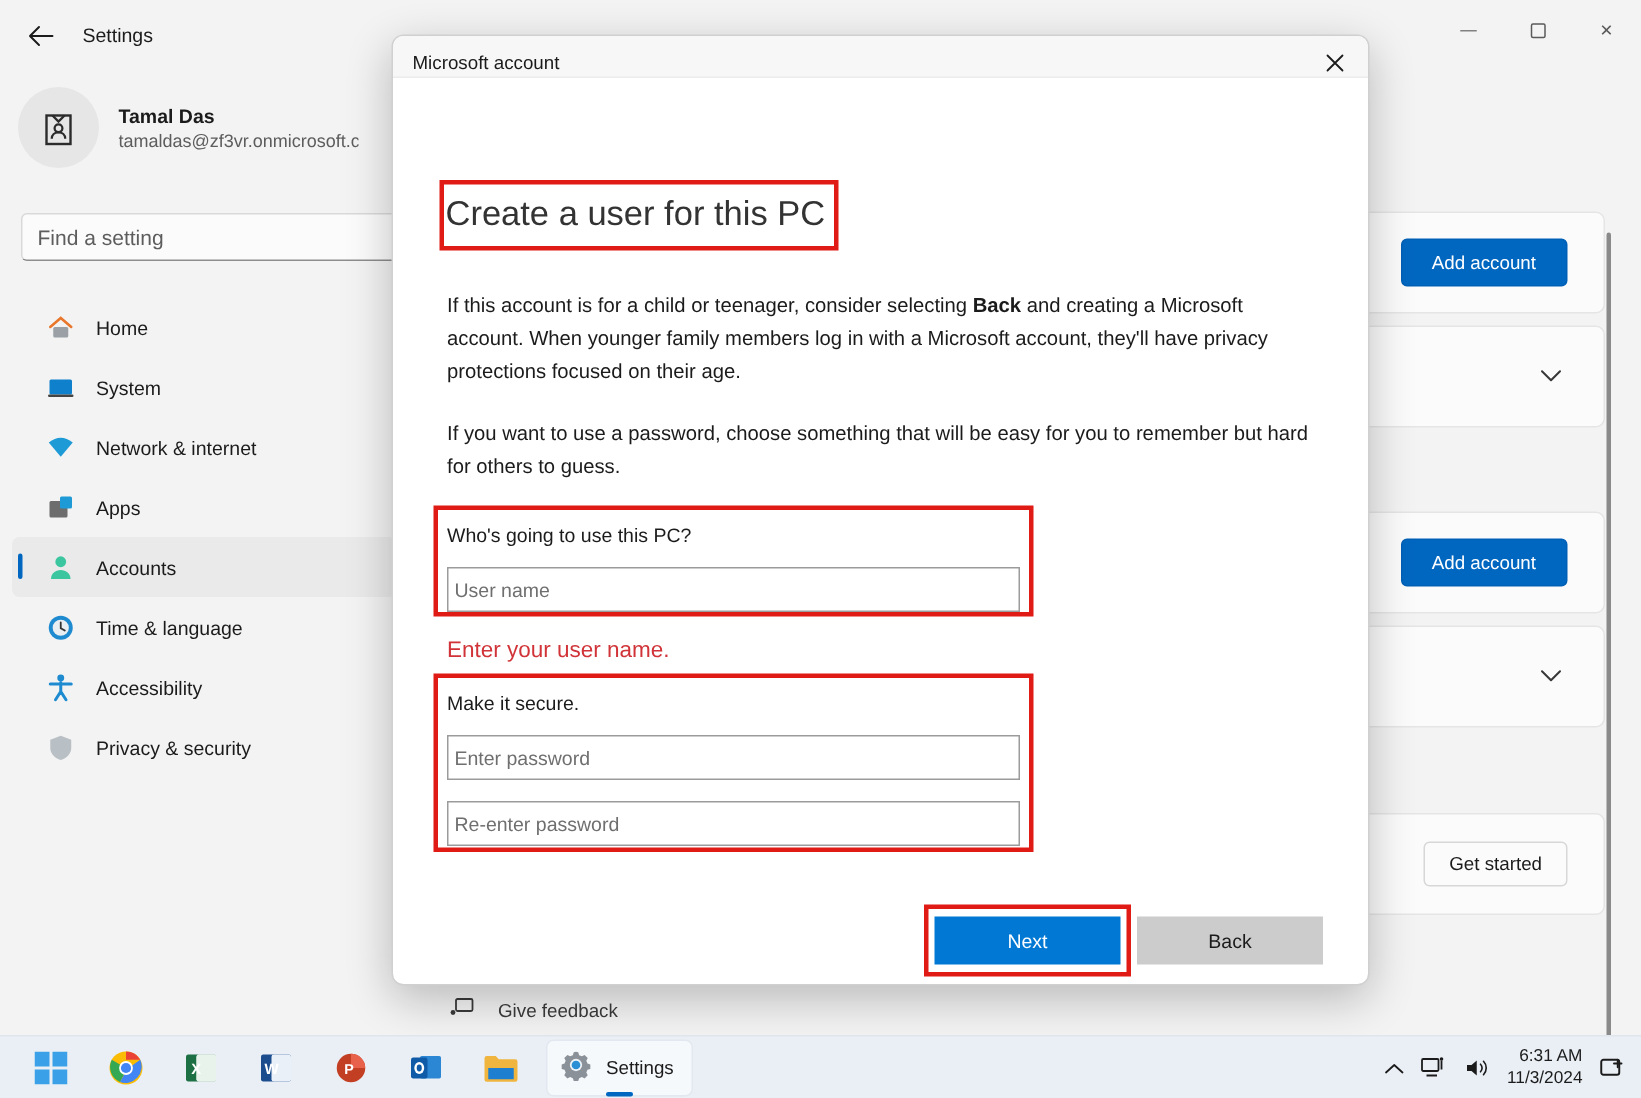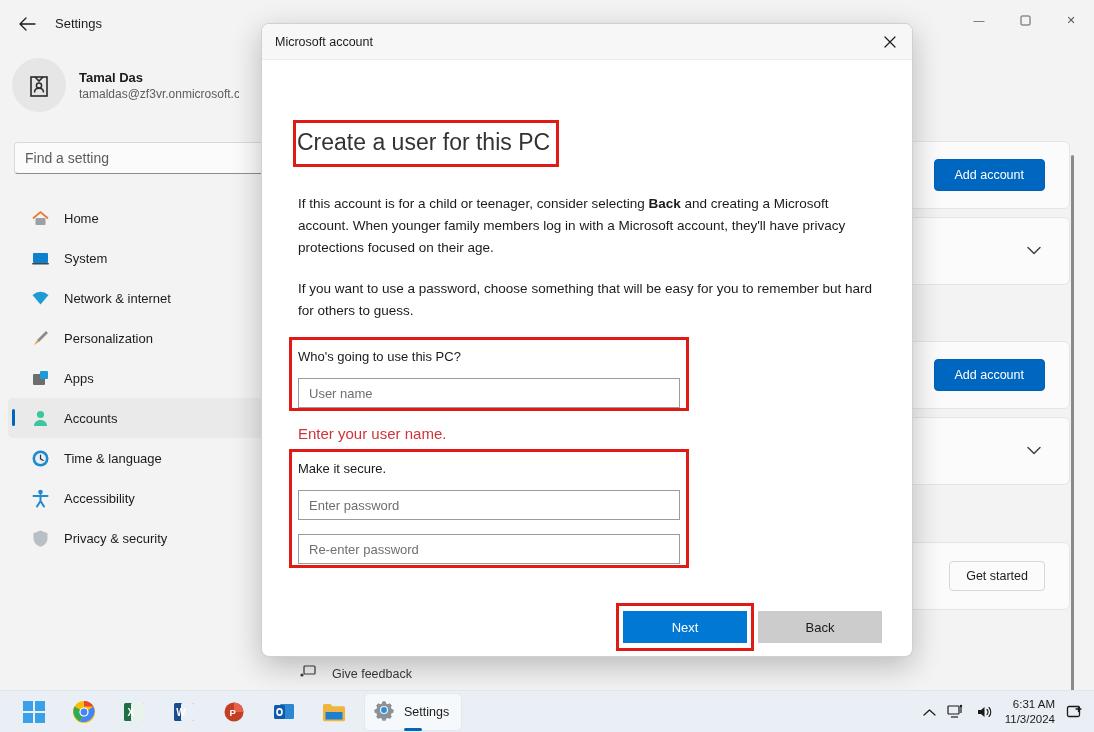--- a/index.html
+++ b/index.html
@@ -142,21 +142,21 @@
     position: absolute; left: 261px; top: 23px;
     width: 652px; height: 634px;
     background: #ffffff;
     border: 1px solid #d0d0d0;
     border-radius: 8px;
     box-shadow: 0 9px 30px rgba(0,0,0,0.24);
     overflow: hidden;
   }
   .dialog-titlebar {
     position: absolute; left: 0; top: 0;
-    width: 100%; height: 36px;
+    width: 100%; height: 28px;
     background: #f7f7f7;
     border-bottom: 1px solid #ececec;
   }
   .dialog-title {
     position: absolute; left: 13px; top: 11px;
     font-size: 12.5px; color: #1b1b1b;
   }
   .dialog-close {
     position: absolute; right: 0; top: 0;
     width: 44px; height: 36px;
@@ -184,21 +184,21 @@
 
   .field-label {
     position: absolute; left: 36px;
     font-size: 13px; color: #1b1b1b;
   }
   .text-input {
     position: absolute; left: 36px;
     width: 382px; height: 30px;
     background: #ffffff;
     border: 1px solid #9b9b9b;
-    display: flex; align-items: center; padding: 0 10px;
+    display: flex; align-items: center; padding: 0 4px;
   }
   .text-input span { font-size: 13px; color: #6f6f6f; }
   .error-text {
     position: absolute; left: 36px;
     font-size: 15px; color: #d13438;
   }
 
   .dlg-btn {
     position: absolute;
     height: 32px; width: 124px;
@@ -317,29 +317,20 @@
           <span class="nav-icon">
             <svg width="19" height="19" viewBox="0 0 19 19">
                 <path d="M1.5 6 Q9.5 -0.5 17.5 6 L9.5 15.5 Z" fill="#1e9ad6"></path>
               </svg>
           </span>
           <span class="nav-label">Network &amp; internet</span>
         </div>
         <div class="nav-item">
           <span class="nav-icon">
             <svg width="19" height="19" viewBox="0 0 19 19">
-                <path d="M15 2 L6 11 L8 13 L17 4 Z" fill="#8c8c8c"></path>
-                <path d="M6 11 L3 16 L8 13 Z" fill="#e8a33d"></path>
-              </svg>
-          </span>
-          <span class="nav-label">Personalization</span>
-        </div>
-        <div class="nav-item">
-          <span class="nav-icon">
-            <svg width="19" height="19" viewBox="0 0 19 19">
                 <rect x="2" y="5" width="12" height="11" fill="#6d6d6d" rx="1"></rect>
                 <rect x="9" y="2" width="8" height="8" fill="#1e9ad6" rx="1"></rect>
               </svg>
           </span>
           <span class="nav-label">Apps</span>
         </div>
         <div class="nav-item selected">
           <span class="nav-icon">
             <svg width="19" height="19" viewBox="0 0 19 19">
                 <circle cx="9.5" cy="5.5" r="3.6" fill="#3cc6a0"></circle>

